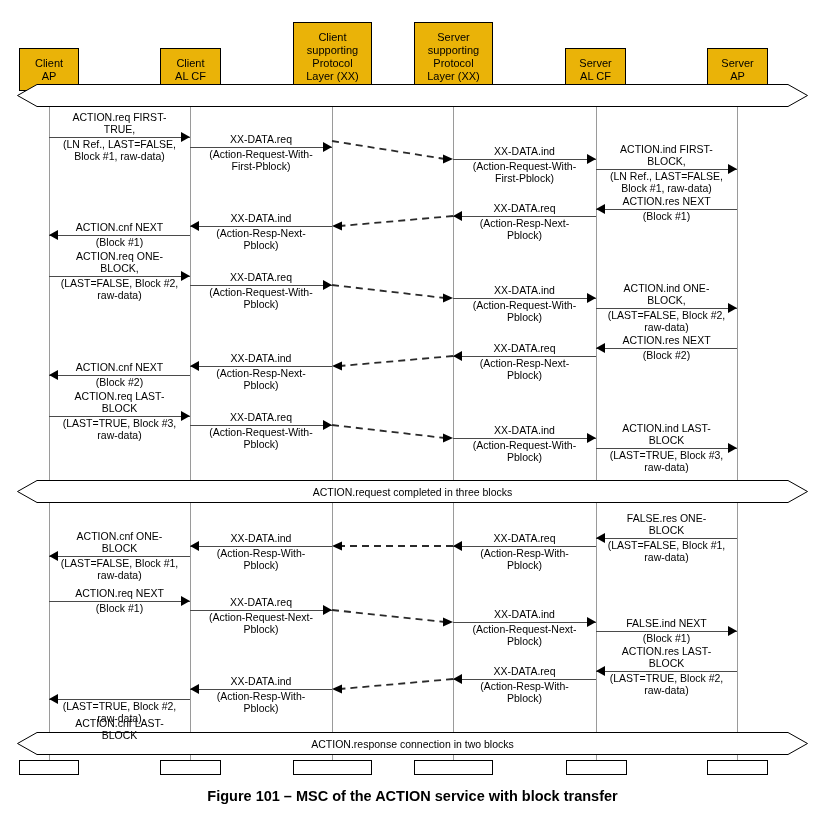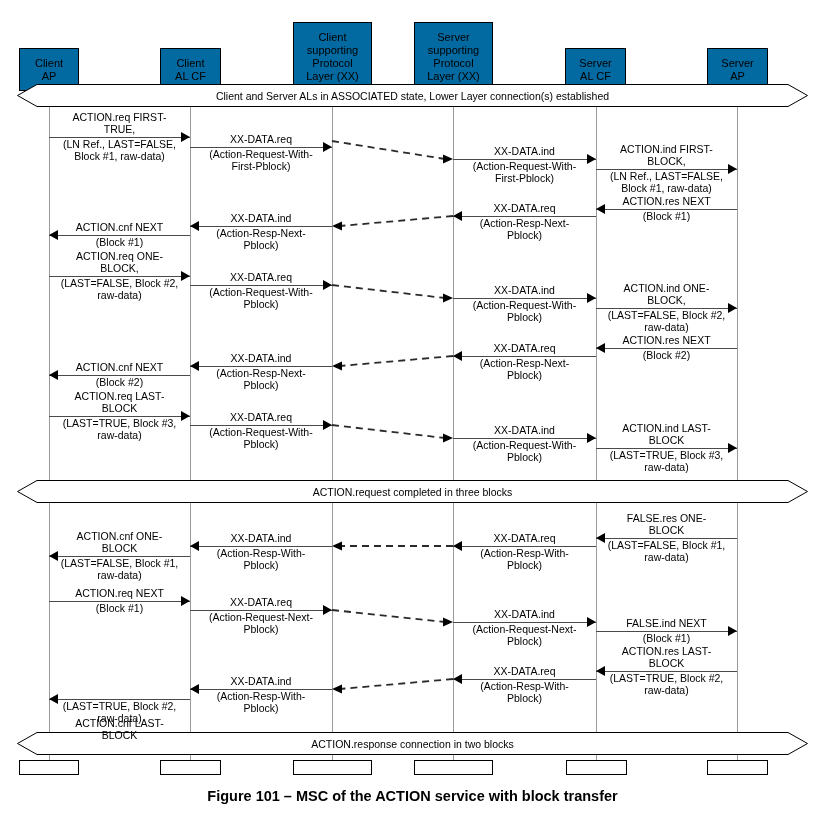--- a/index.html
+++ b/index.html
@@ -15,21 +15,21 @@
     position: relative;
     width: 825px;
     height: 820px;
     background: #ffffff;
     overflow: hidden;
   }
   
   .actor-box {
     position: absolute;
     border: 1px solid #000000;
-    background: #0369a1;
+    background: #eab308;
     display: flex;
     align-items: center;
     justify-content: center;
     text-align: center;
     font-size: 11px;
     line-height: 13px;
     box-sizing: border-box;
   }
   .actor-box span { display: block; }
 
@@ -179,21 +179,20 @@
           <span>AP</span>
         </div>
       </div>
     </div>
 
   <div id="conditions">
       <div class="condition" style="left: 17px; top: 84px; width: 791px; height: 23px;">
         <svg class="cond-shape" width="791" height="23" viewBox="0 0 791 23">
           <polygon points="20,0.5 771,0.5 790.5,11.5 771,22.5 20,22.5 0.5,11.5" fill="#ffffff" stroke="#000000" stroke-width="1"></polygon>
         </svg>
-        <div class="cond-label">Client and Server ALs in ASSOCIATED state, Lower Layer connection(s) established</div>
       </div>
       <div class="condition" style="left: 17px; top: 480px; width: 791px; height: 23px;">
         <svg class="cond-shape" width="791" height="23" viewBox="0 0 791 23">
           <polygon points="20,0.5 771,0.5 790.5,11.5 771,22.5 20,22.5 0.5,11.5" fill="#ffffff" stroke="#000000" stroke-width="1"></polygon>
         </svg>
         <div class="cond-label">ACTION.request completed in three blocks</div>
       </div>
       <div class="condition" style="left: 17px; top: 732px; width: 791px; height: 23px;">
         <svg class="cond-shape" width="791" height="23" viewBox="0 0 791 23">
           <polygon points="20,0.5 771,0.5 790.5,11.5 771,22.5 20,22.5 0.5,11.5" fill="#ffffff" stroke="#000000" stroke-width="1"></polygon>

